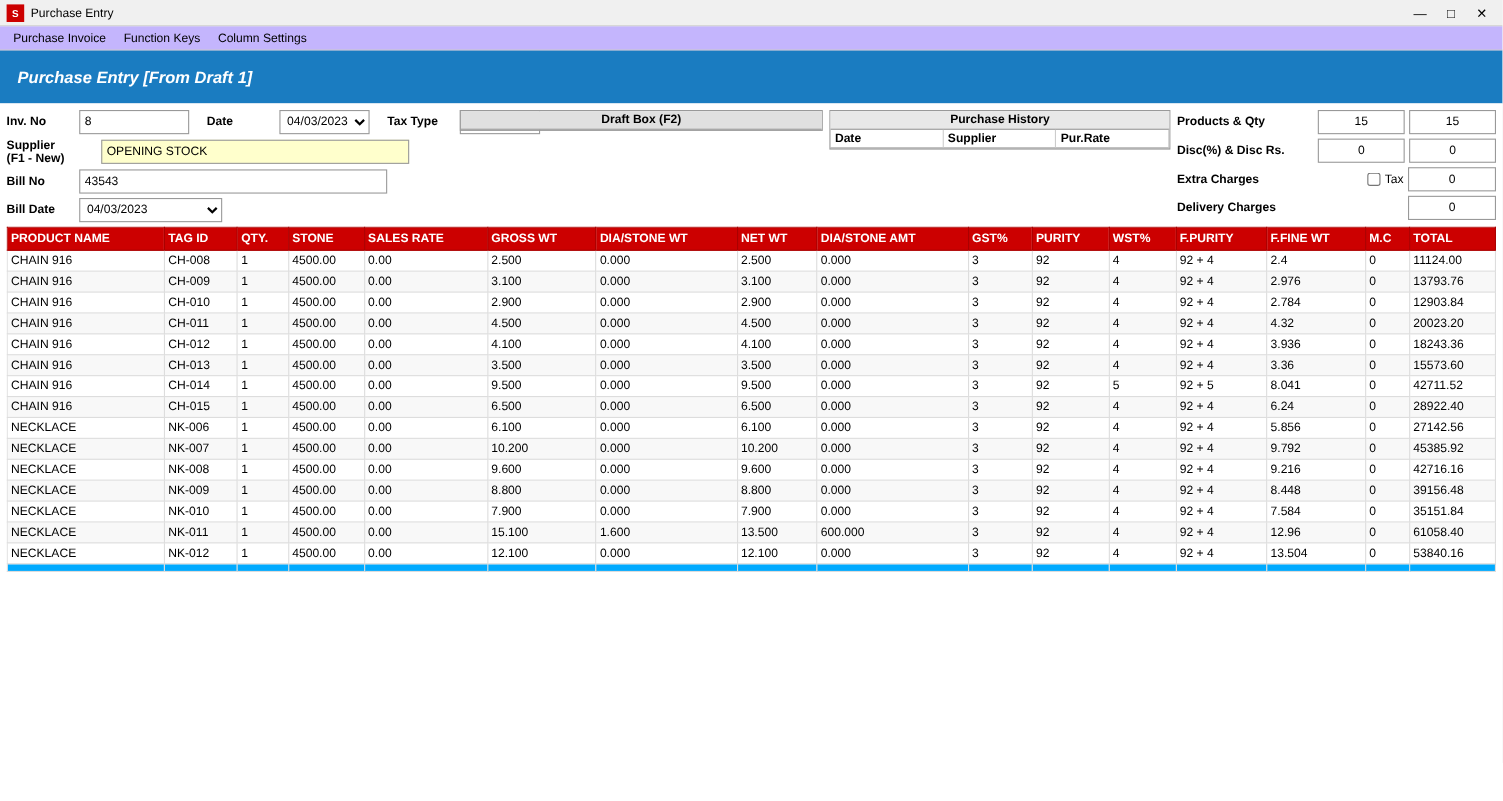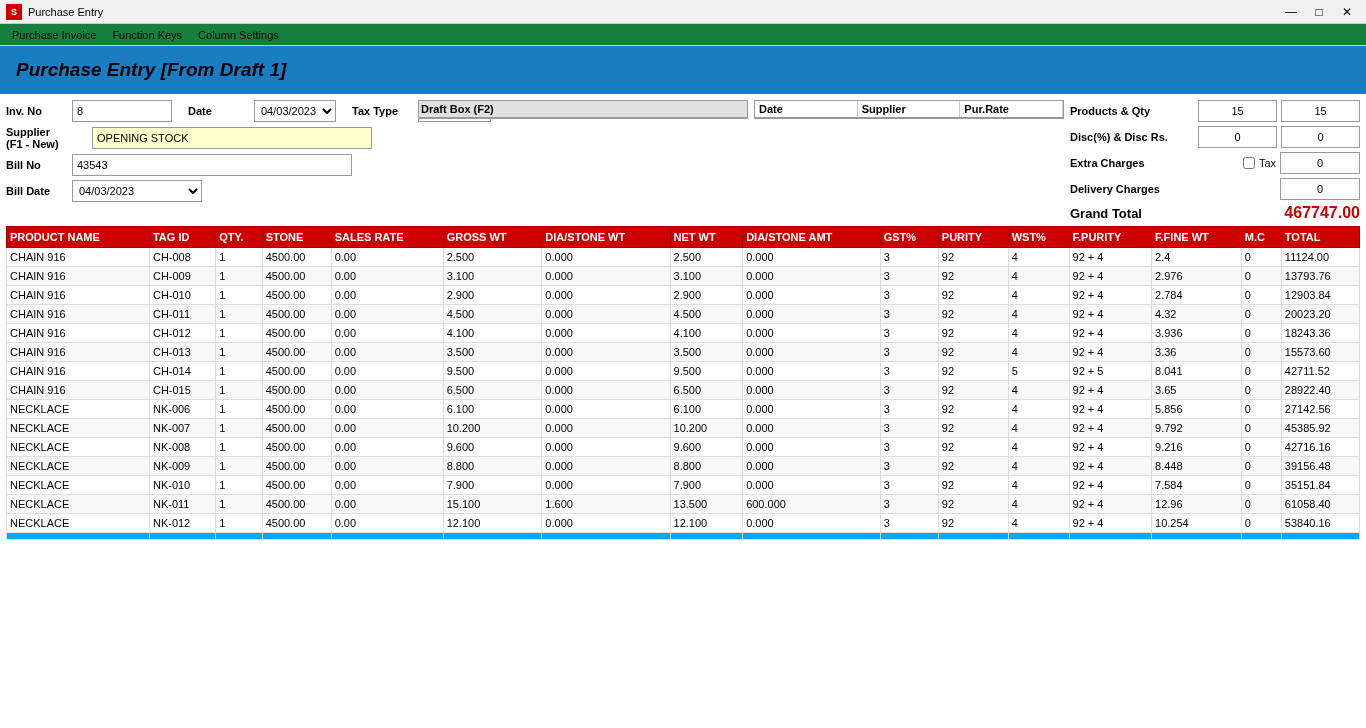--- a/index.html
+++ b/index.html
@@ -15,35 +15,35 @@
       padding: 2px 6px;
       height: 24px;
     }
     .title-bar-left { display: flex; align-items: center; gap: 6px; }
     .title-bar-icon { width: 16px; height: 16px; background: #cc0000; display: flex; align-items: center; justify-content: center; color: white; font-size: 9px; font-weight: bold; }
     .title-bar-controls { display: flex; gap: 2px; }
     .title-bar-btn { width: 26px; height: 20px; border: none; background: transparent; cursor: pointer; font-size: 12px; display: flex; align-items: center; justify-content: center; }
     
     
     .menu-bar {
-      background: #15803d;
+      background: #c4b5fd;
       display: flex;
       align-items: center;
       padding: 2px 4px;
       height: 22px;
       border-bottom: 1px solid #ccc;
       text-align: center;
     }
     .menu-item { padding: 2px 8px; cursor: pointer; font-size: 11px; }
     
     
     .app-header {
       background: #1a7cc1;
-      color: #000000;
-      font-size: 19px;
+      color: #ffffff;
+      font-size: 15px;
       font-weight: bold;
       font-style: italic;
       padding: 10px 16px;
       height: 48px;
       display: flex;
       align-items: center;
     }
     
     
     .main-content { background: white; padding: 6px; height: calc(728px - 94px); }
@@ -98,20 +98,21 @@
       background: white;
     }
     
     
     .draft-box {
       border: 1px solid #999;
       min-width: 330px;
     }
     .draft-box-header {
       background: #e0e0e0;
+      text-align: center;
       font-weight: bold;
       padding: 2px;
       font-size: 11px;
       border-bottom: 1px solid #999;
     }
     .draft-box table {
       width: 100%;
       border-collapse: collapse;
       font-size: 11px;
     }
@@ -296,20 +297,21 @@
           <option>04/03/2023</option>
         </select>
       </div>
     </div>
 
     <div class="draft-box">
       <div class="draft-box-header">Draft Box (F2)</div>
     </div>
 
     <div class="purchase-history">
+      <div class="history-header">Purchase History</div>
       <div class="history-cols">
         <div class="history-col">Date</div>
         <div class="history-col">Supplier</div>
         <div class="history-col">Pur.Rate</div>
       </div>
     </div>
 
     <div class="right-panel">
       <div class="right-panel-row">
         <span class="right-panel-label">Products &amp; Qty</span>
@@ -323,24 +325,20 @@
       </div>
       <div class="right-panel-row">
         <span class="right-panel-label">Extra Charges</span>
         <input type="checkbox" class="checkbox-small" style="">
         <span style="font-size:11px;">Tax</span>
         <input class="right-panel-val" style="width: 80px;" value="0">
       </div>
       <div class="right-panel-row">
         <span class="right-panel-label">Delivery Charges</span>
         <input class="right-panel-val" style="width: 80px;" value="0">
-      </div>
-      <div class="right-panel-row">
-        <span class="grand-total-label">Grand Total</span>
-        <span class="grand-total-val">467747.00</span>
       </div>
     </div>
 
   </div>
 
   <div class="data-table-container">
     <table class="data-table">
       <thead>
         <tr id="table-header-row">
         <th>PRODUCT NAME</th>
@@ -495,21 +493,21 @@
             <td>4500.00</td>
             <td>0.00</td>
             <td>6.500</td>
             <td>0.000</td>
             <td>6.500</td>
             <td>0.000</td>
             <td>3</td>
             <td>92</td>
             <td>4</td>
             <td>92 + 4</td>
-            <td>3.65</td>
+            <td>6.24</td>
             <td>0</td>
             <td>28922.40</td>
           </tr>
           <tr>
             <td>NECKLACE</td>
             <td>NK-006</td>
             <td>1</td>
             <td>4500.00</td>
             <td>0.00</td>
             <td>6.100</td>
@@ -621,21 +619,21 @@
             <td>4500.00</td>
             <td>0.00</td>
             <td>12.100</td>
             <td>0.000</td>
             <td>12.100</td>
             <td>0.000</td>
             <td>3</td>
             <td>92</td>
             <td>4</td>
             <td>92 + 4</td>
-            <td>10.254</td>
+            <td>13.504</td>
             <td>0</td>
             <td>53840.16</td>
           </tr>
           <tr class="active-row">
             <td></td>
             <td></td>
             <td></td>
             <td></td>
             <td></td>
             <td></td>

